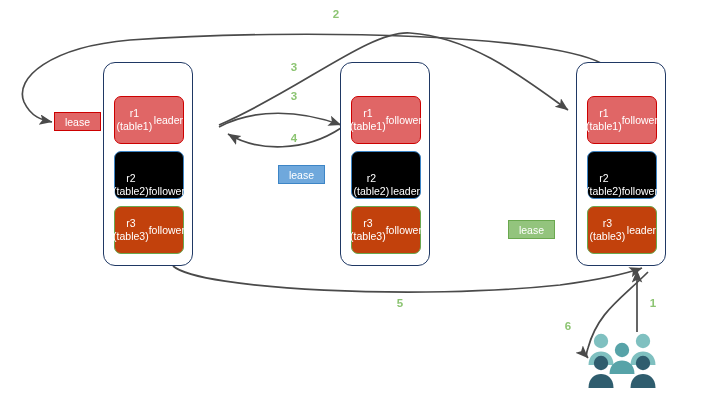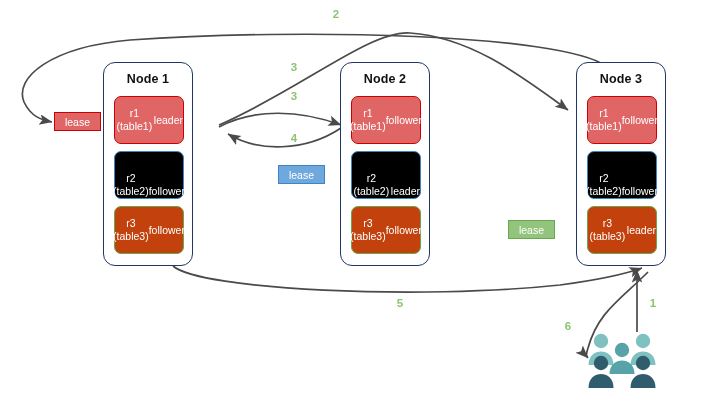--- a/index.html
+++ b/index.html
@@ -58,55 +58,52 @@
 
       <path d="M 173 266 C 200 290, 420 300, 560 285 C 605 279, 628 273, 642 268"></path>
 
       <path d="M 637 332 L 637 270"></path>
 
       <path d="M 648 272 C 620 300, 598 312, 588 348 C 586 354, 586 356, 588 358"></path>
     </g>
   </svg>
 
   <div class="node" style="left:103px;top:62px;width:90px;height:204px;">
-    <div class="node-title">Node 1</div>
 
     <div class="replica r-red" style="left:10px;top:33px;width:70px;height:48px;">
       <span>r1 (table1)</span>
       <span>leader</span>
     </div>
     <div class="replica r-blue" style="left:10px;top:88px;width:70px;height:48px;">
       <span>r2 (table2)</span>
       <span>follower</span>
     </div>
     <div class="replica r-green" style="left:10px;top:143px;width:70px;height:48px;">
       <span>r3 (table3)</span>
       <span>follower</span>
     </div>
   </div>
 
   <div class="node" style="left:340px;top:62px;width:90px;height:204px;">
-    <div class="node-title">Node 2</div>
 
     <div class="replica r-red" style="left:10px;top:33px;width:70px;height:48px;">
       <span>r1 (table1)</span>
       <span>follower</span>
     </div>
     <div class="replica r-blue" style="left:10px;top:88px;width:70px;height:48px;">
       <span>r2 (table2)</span>
       <span>leader</span>
     </div>
     <div class="replica r-green" style="left:10px;top:143px;width:70px;height:48px;">
       <span>r3 (table3)</span>
       <span>follower</span>
     </div>
   </div>
 
   <div class="node" style="left:576px;top:62px;width:90px;height:204px;">
-    <div class="node-title">Node 3</div>
 
     <div class="replica r-red" style="left:10px;top:33px;width:70px;height:48px;">
       <span>r1 (table1)</span>
       <span>follower</span>
     </div>
     <div class="replica r-blue" style="left:10px;top:88px;width:70px;height:48px;">
       <span>r2 (table2)</span>
       <span>follower</span>
     </div>
     <div class="replica r-green" style="left:10px;top:143px;width:70px;height:48px;">

